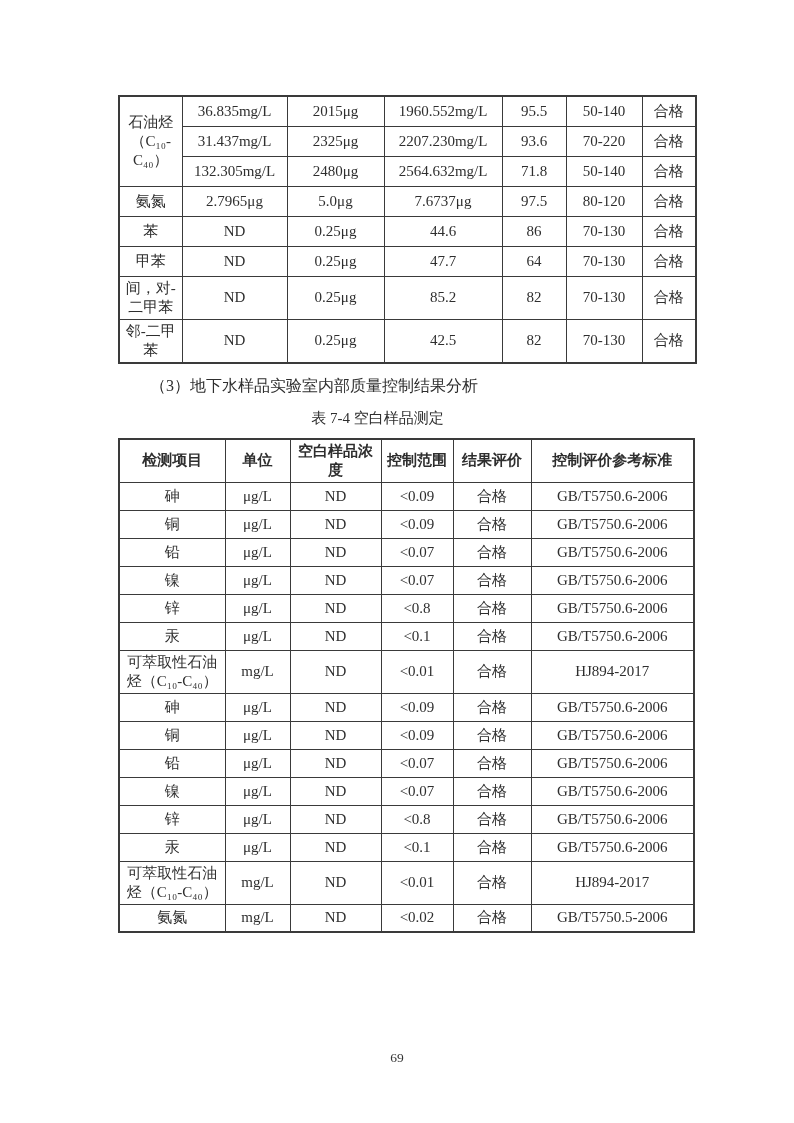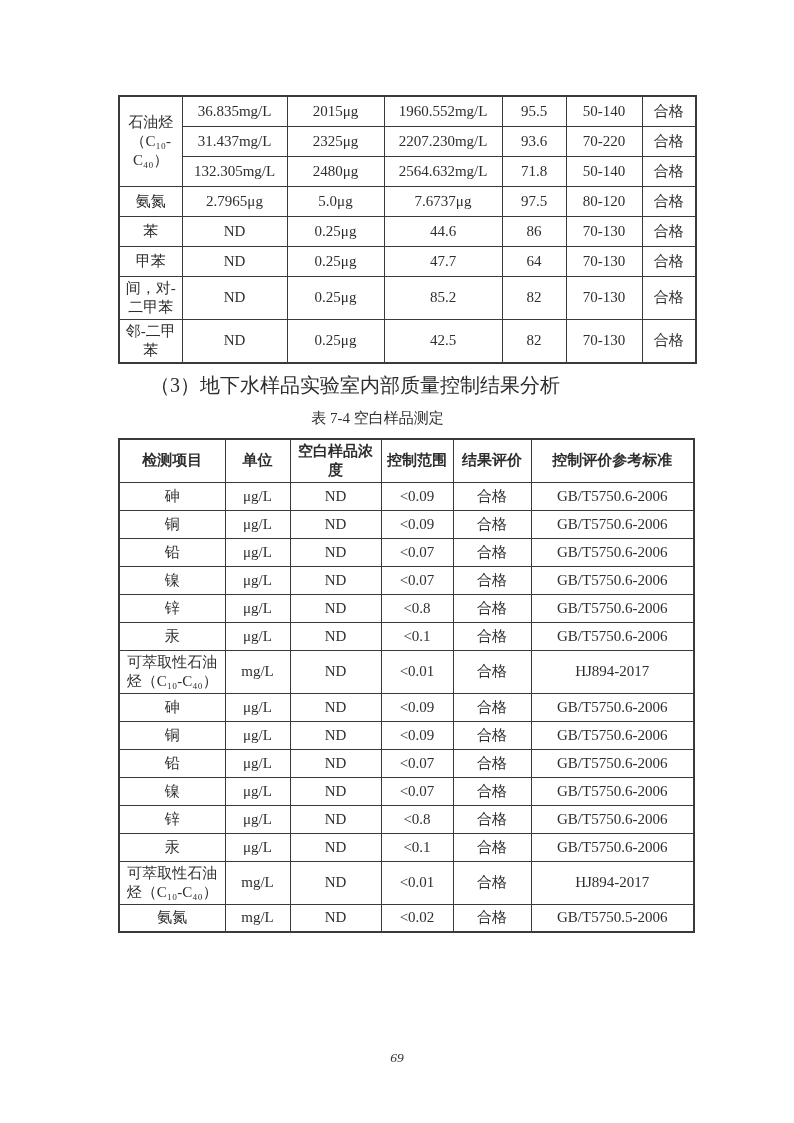--- a/index.html
+++ b/index.html
@@ -36,39 +36,38 @@
     padding: 2px 2px;
     font-weight: normal;
     word-break: break-word;
   }
   .t1 td { height: 30px; }
   .t2 td { height: 28px; }
   .t2 thead th { height: 31px; font-weight: bold; }
   .section-note {
     margin: 12px 0 0 0;
     padding-left: 32px;
-    font-size: 20px;
+    font-size: 16px;
     line-height: 19px;
   }
   .table-caption {
     margin: 14px 0 10px 0;
     text-align: center;
     font-size: 15px;
     font-weight: normal;
     line-height: 19px;
   }
   .page-number {
     position: absolute;
     left: 0;
     right: 0;
     top: 1050px;
     text-align: center;
     font-size: 13.5px;
     color: #333333;
-    font-style: italic;
   }
 </style>
 </head>
 <body>
 
 <div class="content">
 
   <table class="t1">
     <colgroup>
       <col style="width:63px">

